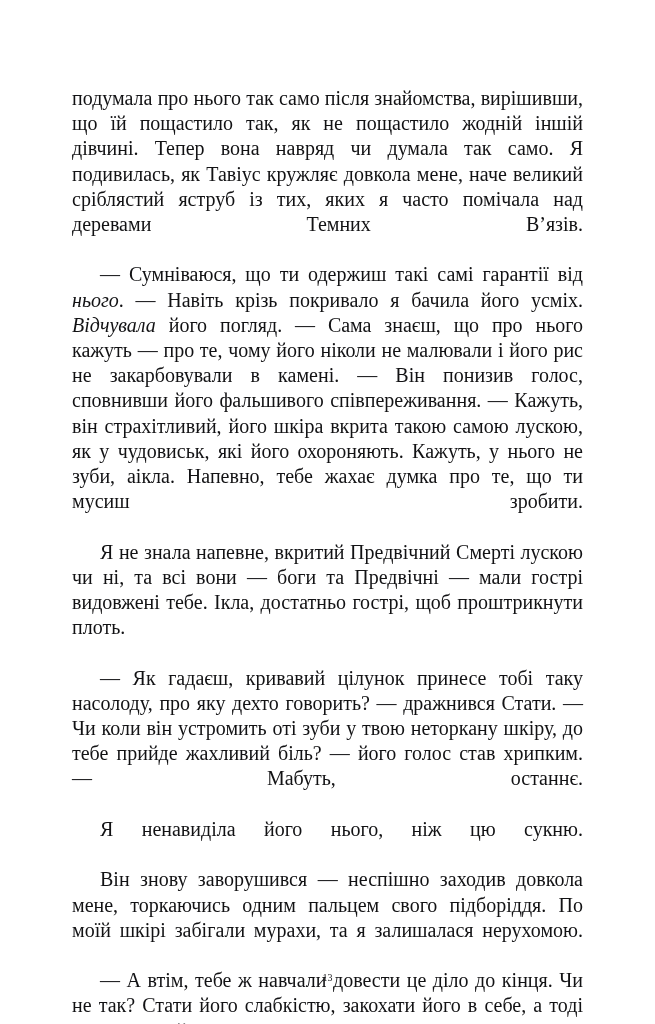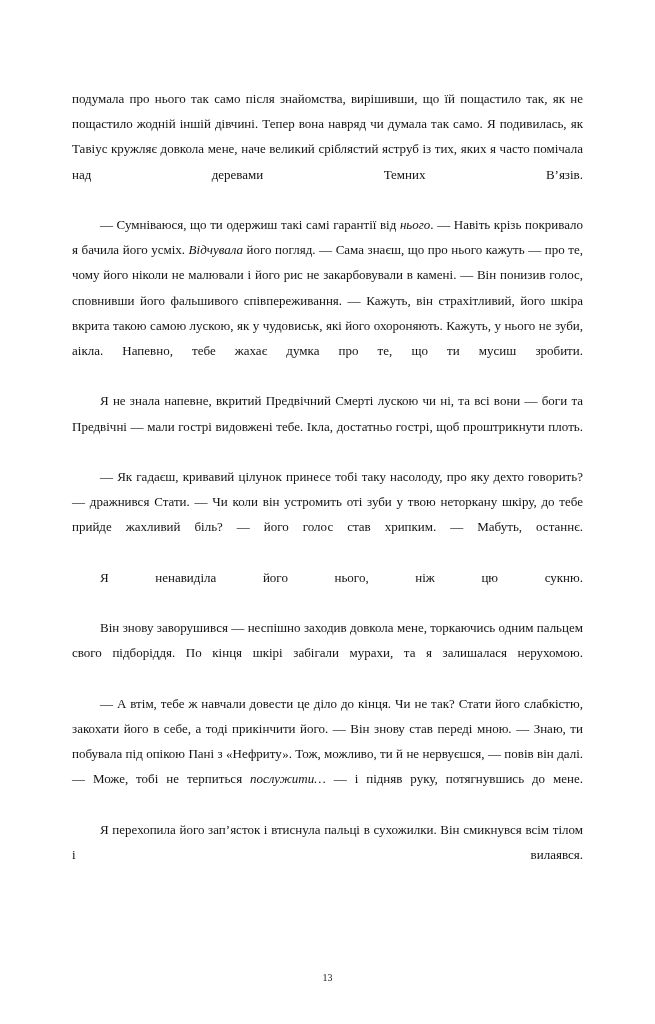--- a/index.html
+++ b/index.html
@@ -41,21 +41,21 @@
     position: absolute;
     top: 86px;
     left: 72px;
     width: 511px;
   }
 
   .para {
     margin: 0;
     text-align: justify;
     text-justify: inter-word;
-    font-size: 13px;
+    font-size: 20px;
     line-height: 25.2px;
     color: #121214;
     hyphens: manual;
     -webkit-hyphens: manual;
   }
 
   .para.indent {
     text-indent: 28px;
   }
 
@@ -90,20 +90,20 @@
 
 <div class="page">
 
 
   <div class="text-column">
     <p class="para flush">подумала про нього так само після знайомства, вирішивши, що їй пощастило так, як не пощастило жодній іншій дівчині. Тепер вона навряд чи думала так само. Я подивилась, як Тавіус кружляє довкола мене, наче великий сріблястий яструб із тих, яких я часто помічала над деревами Темних В’язів.</p>
     <p class="para indent"><span>— Сумніваюся, що ти одержиш такі самі гарантії від </span><em>нього</em><span>. — Навіть крізь покривало я бачила його усміх. </span><em>Відчувала</em><span> його погляд. — Сама знаєш, що про нього кажуть — про те, чому його ніколи не малювали і його рис не закарбовували в камені. — Він понизив голос, сповнивши його фальшивого співпереживання. — Кажуть, він страхітливий, його шкіра вкрита такою самою лускою, як у чудовиськ, які його охороняють. Кажуть, у нього не зуби, аікла. Напевно, тебе жахає думка про те, що ти мусиш зробити.</span></p>
     <p class="para indent">Я не знала напевне, вкритий Предвічний Смерті лускою чи ні, та всі вони — боги та Предвічні — мали гострі видовжені тебе. Ікла, достатньо гострі, щоб проштрикнути плоть.</p>
     <p class="para indent">— Як гадаєш, кривавий цілунок принесе тобі таку насолоду, про яку дехто говорить? — дражнився Стати. — Чи коли він устромить оті зуби у твою неторкану шкіру, до тебе прийде жахливий біль? — його голос став хрипким. — Мабуть, останнє.</p>
     <p class="para indent">Я ненавиділа його нього, ніж цю сукню.</p>
-    <p class="para indent">Він знову заворушився — неспішно заходив довкола мене, торкаючись одним пальцем свого підборіддя. По кінця шкірі забігали мурахи, та я залишалася нерухомою.</p>
+    <p class="para indent">Він знову заворушився — неспішно заходив довкола мене, торкаючись одним пальцем свого підборіддя. По моїй шкірі забігали мурахи, та я залишалася нерухомою.</p>
     <p class="para indent"><span>— А втім, тебе ж навчали довести це діло до кінця. Чи не так? Стати його слабкістю, закохати його в себе, а тоді прикінчити його. — Він знову став переді мною. — Знаю, ти побувала під опікою Пані з «Нефриту». Тож, можливо, ти й не нервуєшся, — повів він далі. — Може, тобі не терпиться </span><em>послужити…</em><span> — і підняв руку, потягнувшись до мене.</span></p>
     <p class="para indent">Я перехопила його зап’ясток і втиснула пальці в сухожилки. Він смикнувся всім тілом і вилаявся.</p>
   </div>
 
   <div class="folio">13</div>
 
 </div>
 
 </body></html>

